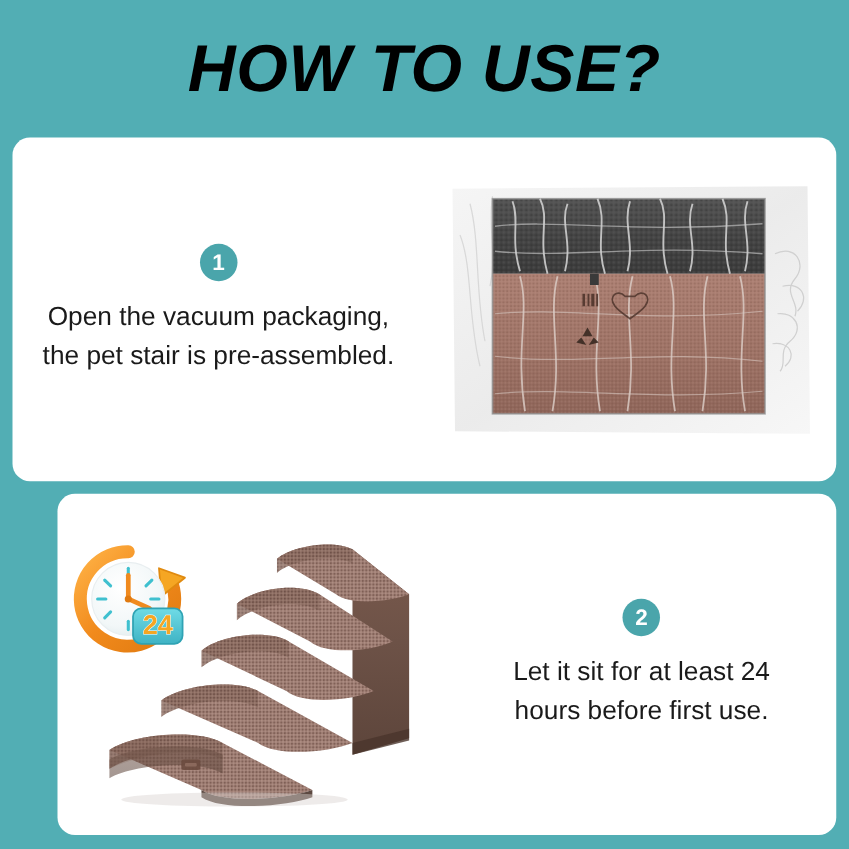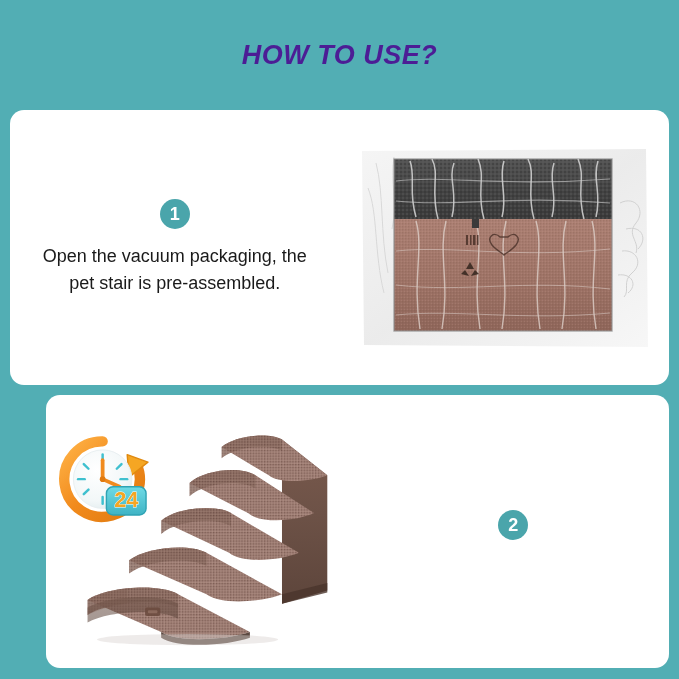--- a/index.html
+++ b/index.html
@@ -16,22 +16,22 @@
     display:flex; flex-direction:column;
     padding:0 10px 11px 10px;
   }
   
   .title-bar {
     height:110px;
     display:flex; align-items:center; justify-content:center;
     flex:none;
   }
   .title {
-    color:#4c1d95;
-    font-size:27px;
+    color:#000000;
+    font-size:53px;
     font-weight:bold;
     font-style:italic;
     letter-spacing:0.5px;
     font-family:"Liberation Sans", sans-serif;
     text-align:right;
     line-height:1;
   }
   
   .card {
     background:#ffffff;
@@ -63,21 +63,21 @@
     color:#ffffff;
     font-size:18px;
     font-weight:bold;
     display:flex; align-items:center; justify-content:center;
     margin-bottom:14px;
     line-height:1;
     font-family:"Liberation Sans", sans-serif;
   }
   .step-text {
     color:#1a1a1a;
-    font-size:18px;
+    font-size:21px;
     line-height:1.45;
     text-align:center;
     font-family:"Liberation Sans", sans-serif;
     font-weight:400;
   }
   .art-svg { display:block; }
   
   #card2 .art-col { order:1; }
   #card2 .text-col { order:2; }
 </style>
@@ -293,16 +293,17 @@
           <circle cx="46" cy="46" r="3" fill="#e07a10"></circle>
 
           <rect x="50" y="54" width="42" height="30" rx="7" fill="url(#badgeG)" stroke="#2fa3b4" stroke-width="1.5"></rect>
           <text x="71" y="76" text-anchor="middle" font-family="'Liberation Sans', sans-serif" font-size="23" font-weight="bold" fill="#f5a623" stroke="#ffffff" stroke-width="0.8" paint-order="stroke" aria-label="24">24</text>
         </g>
       </svg>
     </div>
 
     <div class="text-col">
       <div class="badge">2</div>
+      <div class="step-text">Let it sit for at least 24 hours before first use.</div>
     </div>
   </div>
 
 </div>
 
 </body></html>

